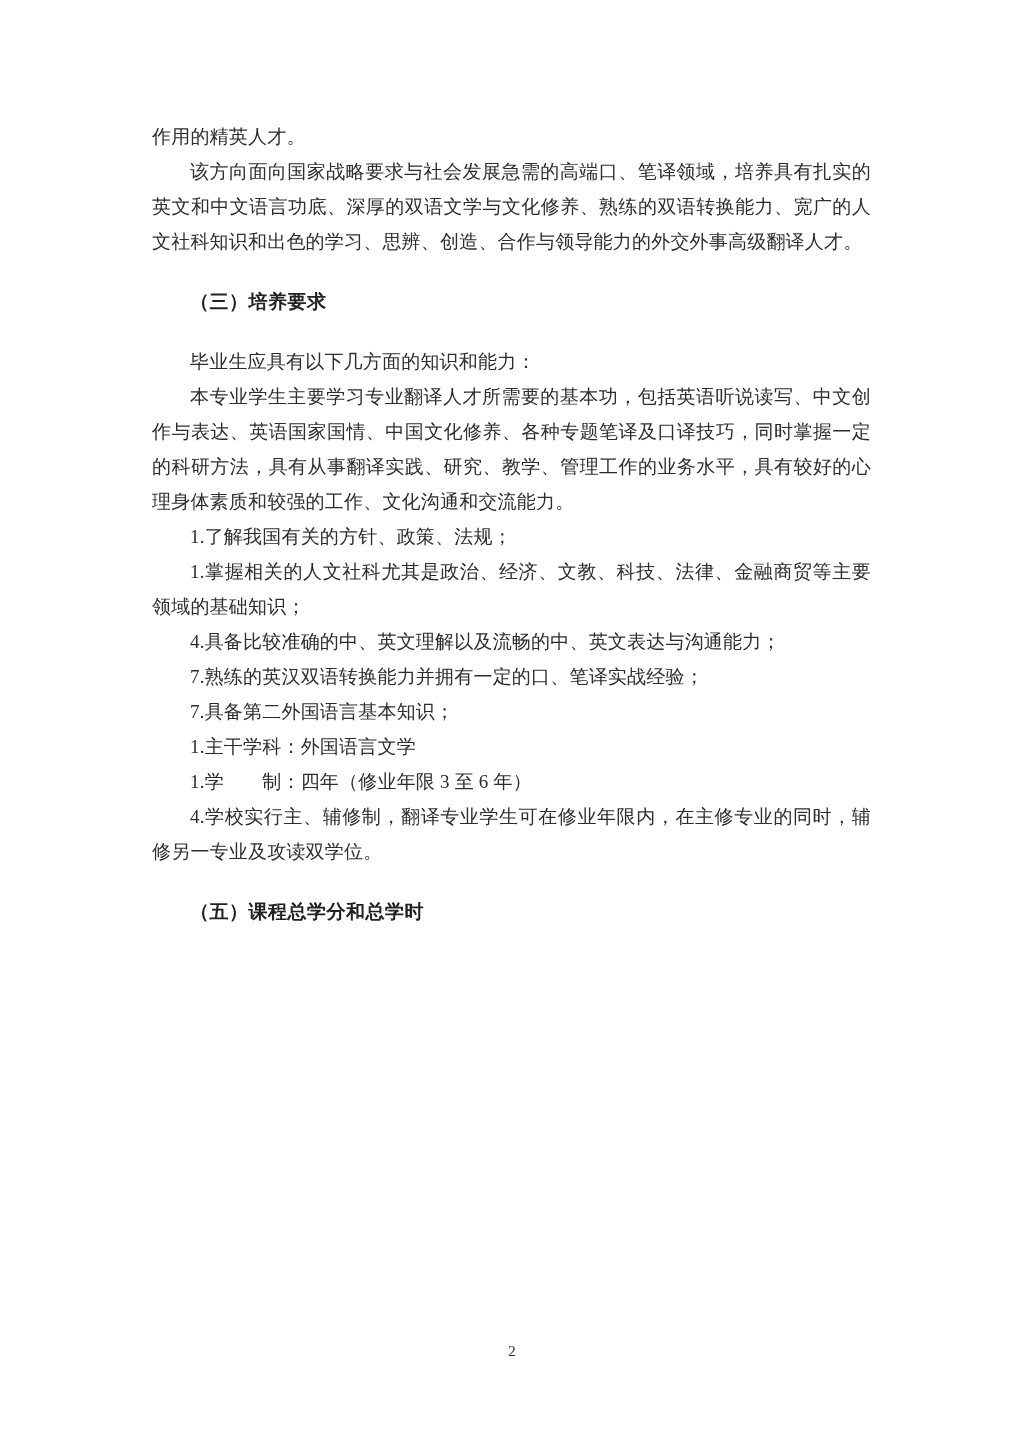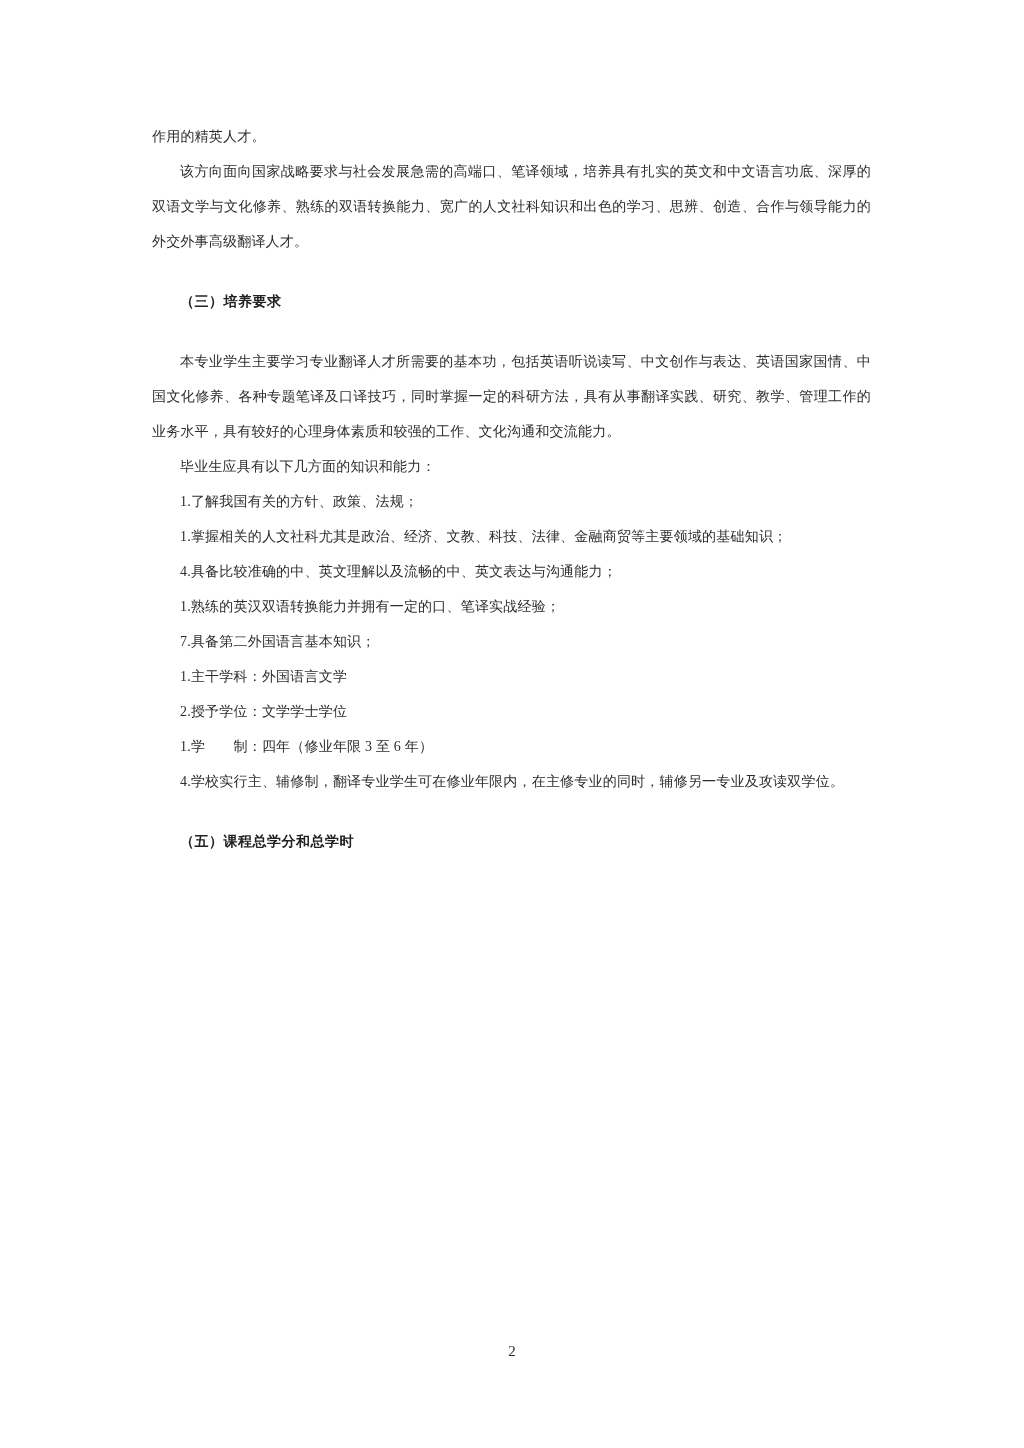--- a/index.html
+++ b/index.html
@@ -14,34 +14,34 @@
     margin: 0 auto;
     background: #ffffff;
     box-sizing: border-box;
     padding: 119px 153px 0 152px;
     font-family: "Liberation Serif", "DejaVu Serif", serif;
     color: #2d2d2d;
     overflow: hidden;
   }
   .para, .cont {
     margin: 0;
-    font-size: 14px;
+    font-size: 19px;
     line-height: 35px;
     text-align: justify;
     letter-spacing: 0.2px;
   }
   .para {
     text-indent: 2em;
   }
   .cont {
     text-indent: 0;
   }
   .heading {
     margin: 25px 0;
-    font-size: 14px;
+    font-size: 19px;
     line-height: 35px;
     font-weight: bold;
     text-indent: 2em;
     color: #222222;
     letter-spacing: 0.5px;
   }
   .page-number {
     position: absolute;
     left: 0;
     right: 0;
@@ -54,30 +54,29 @@
 </head>
 <body>
 
 <div class="page">
 
   <p class="cont">作用的精英人才。</p>
   <p class="para">该方向面向国家战略要求与社会发展急需的高端口、笔译领域，培养具有扎实的英文和中文语言功底、深厚的双语文学与文化修养、熟练的双语转换能力、宽广的人文社科知识和出色的学习、思辨、创造、合作与领导能力的外交外事高级翻译人才。</p>
 
   <h2 class="heading">（三）培养要求</h2>
 
+  <p class="para">毕业生应具有以下几方面的知识和能力：</p>
   <p class="para">本专业学生主要学习专业翻译人才所需要的基本功，包括英语听说读写、中文创作与表达、英语国家国情、中国文化修养、各种专题笔译及口译技巧，同时掌握一定的科研方法，具有从事翻译实践、研究、教学、管理工作的业务水平，具有较好的心理身体素质和较强的工作、文化沟通和交流能力。</p>
-  <p class="para">毕业生应具有以下几方面的知识和能力：</p>
   <p class="para">1.了解我国有关的方针、政策、法规；</p>
   <p class="para">1.掌握相关的人文社科尤其是政治、经济、文教、科技、法律、金融商贸等主要领域的基础知识；</p>
   <p class="para">4.具备比较准确的中、英文理解以及流畅的中、英文表达与沟通能力；</p>
-  <p class="para">1.熟练的英汉双语转换能力并拥有一定的口、笔译实战经验；</p>
+  <p class="para">7.熟练的英汉双语转换能力并拥有一定的口、笔译实战经验；</p>
   <p class="para">7.具备第二外国语言基本知识；</p>
 
 
   <p class="para">1.主干学科：外国语言文学</p>
-  <p class="para">2.授予学位：文学学士学位</p>
   <p class="para">1.学　　制：四年（修业年限 3 至 6 年）</p>
   <p class="para">4.学校实行主、辅修制，翻译专业学生可在修业年限内，在主修专业的同时，辅修另一专业及攻读双学位。</p>
 
   <h2 class="heading">（五）课程总学分和总学时</h2>
 
   <div class="page-number">2</div>
 </div>
 
 </body></html>

